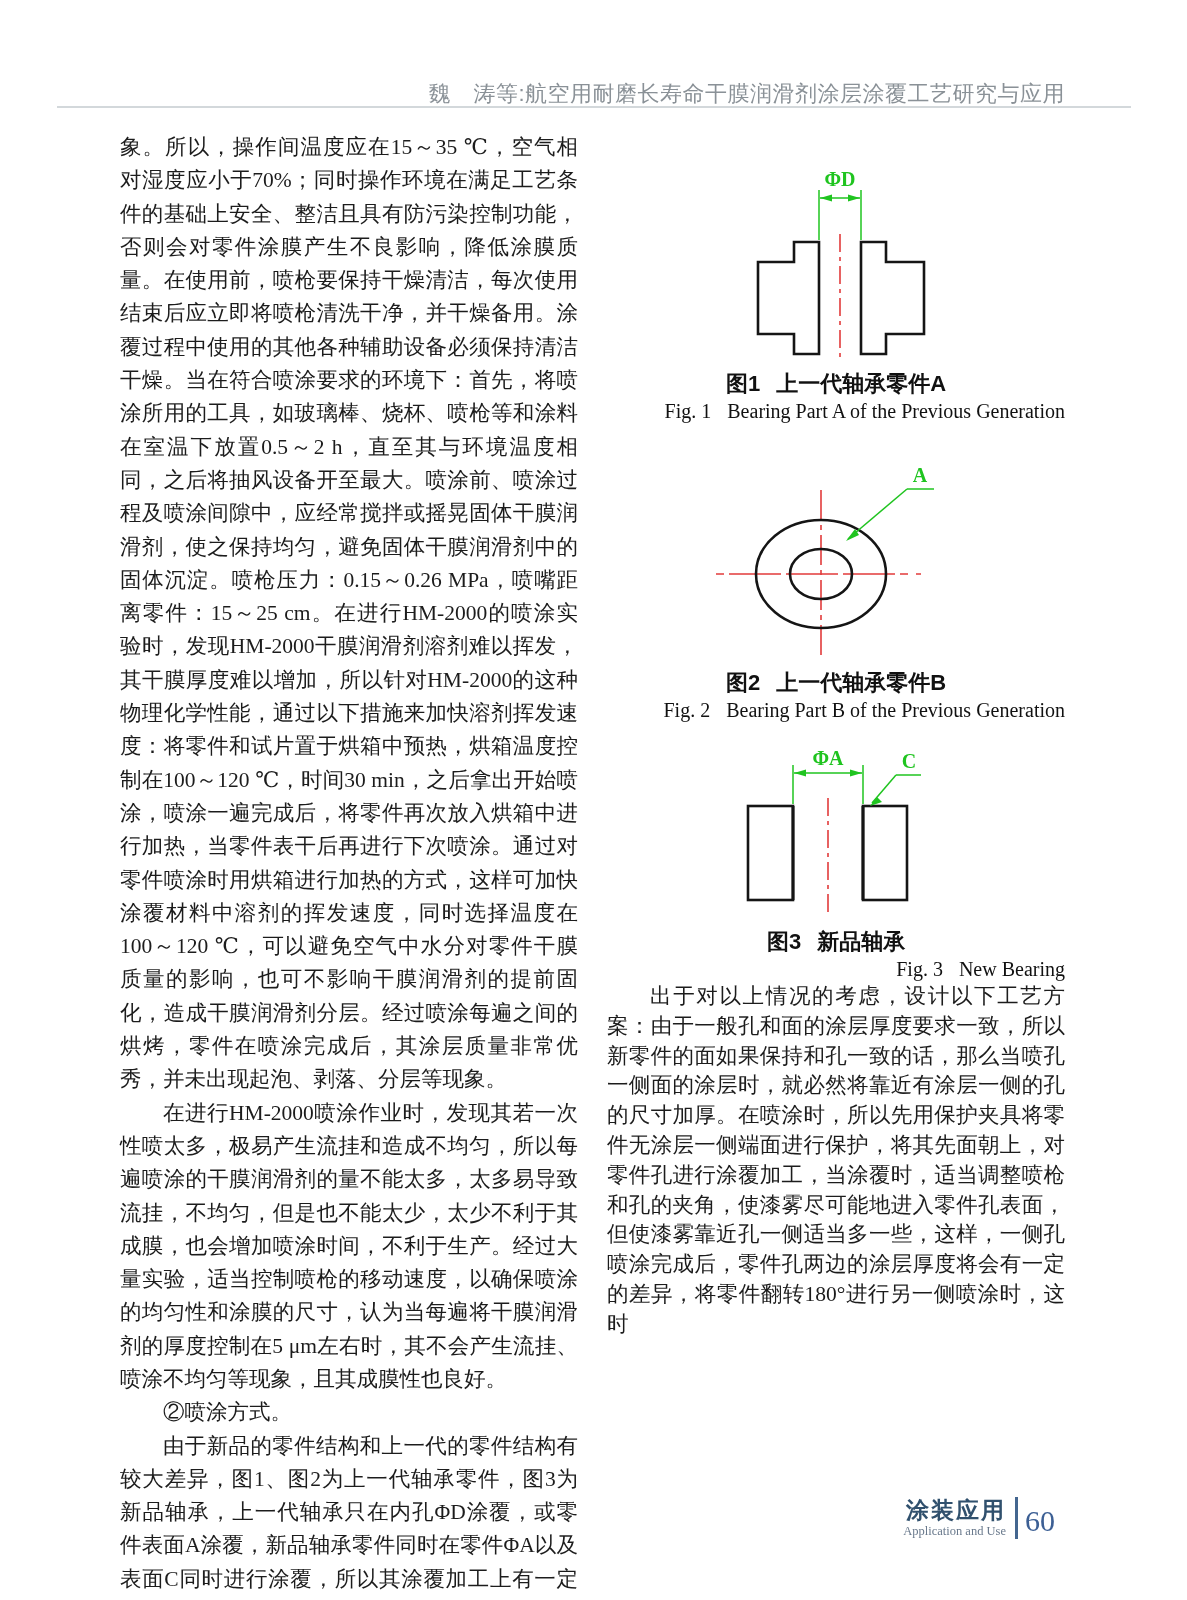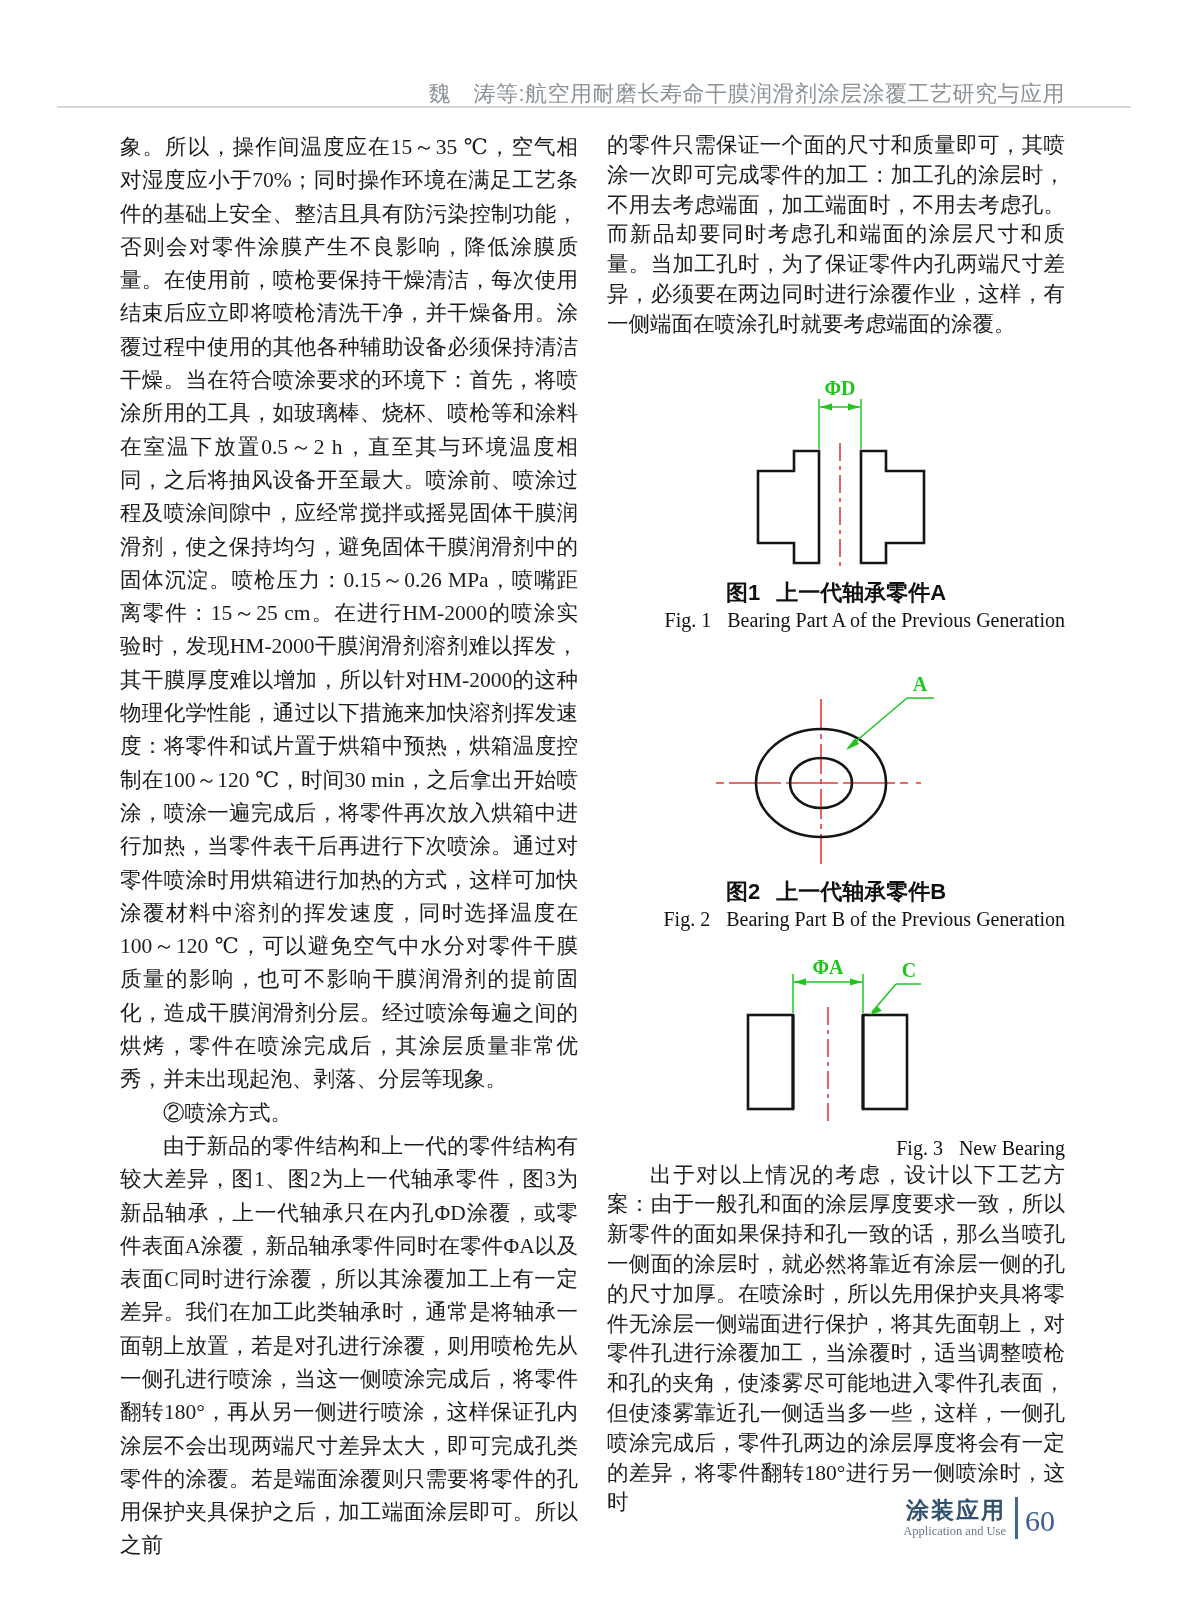--- a/index.html
+++ b/index.html
@@ -71,26 +71,26 @@
   .arr{fill:#1fc41f;stroke:none;}
 </style>
 </head>
 <body>
 
 <div class="running-head">魏　涛等:航空用耐磨长寿命干膜润滑剂涂层涂覆工艺研究与应用</div>
 <div class="header-rule"></div>
 
 <div class="col col-left">
   <p>象。所以，操作间温度应在15～35 ℃，空气相对湿度应小于70%；同时操作环境在满足工艺条件的基础上安全、整洁且具有防污染控制功能，否则会对零件涂膜产生不良影响，降低涂膜质量。在使用前，喷枪要保持干燥清洁，每次使用结束后应立即将喷枪清洗干净，并干燥备用。涂覆过程中使用的其他各种辅助设备必须保持清洁干燥。当在符合喷涂要求的环境下：首先，将喷涂所用的工具，如玻璃棒、烧杯、喷枪等和涂料在室温下放置0.5～2 h，直至其与环境温度相同，之后将抽风设备开至最大。喷涂前、喷涂过程及喷涂间隙中，应经常搅拌或摇晃固体干膜润滑剂，使之保持均匀，避免固体干膜润滑剂中的固体沉淀。喷枪压力：0.15～0.26 MPa，喷嘴距离零件：15～25 cm。在进行HM-2000的喷涂实验时，发现HM-2000干膜润滑剂溶剂难以挥发，其干膜厚度难以增加，所以针对HM-2000的这种物理化学性能，通过以下措施来加快溶剂挥发速度：将零件和试片置于烘箱中预热，烘箱温度控制在100～120 ℃，时间30 min，之后拿出开始喷涂，喷涂一遍完成后，将零件再次放入烘箱中进行加热，当零件表干后再进行下次喷涂。通过对零件喷涂时用烘箱进行加热的方式，这样可加快涂覆材料中溶剂的挥发速度，同时选择温度在100～120 ℃，可以避免空气中水分对零件干膜质量的影响，也可不影响干膜润滑剂的提前固化，造成干膜润滑剂分层。经过喷涂每遍之间的烘烤，零件在喷涂完成后，其涂层质量非常优秀，并未出现起泡、剥落、分层等现象。</p>
+  <p class="indent">在进行HM-2000喷涂作业时，发现其若一次性喷太多，极易产生流挂和造成不均匀，所以每遍喷涂的干膜润滑剂的量不能太多，太多易导致流挂，不均匀，但是也不能太少，太少不利于其成膜，也会增加喷涂时间，不利于生产。经过大量实验，适当控制喷枪的移动速度，以确保喷涂的均匀性和涂膜的尺寸，认为当每遍将干膜润滑剂的厚度控制在5 μm左右时，其不会产生流挂、喷涂不均匀等现象，且其成膜性也良好。</p>
   <p class="indent">②喷涂方式。</p>
   <p class="indent">由于新品的零件结构和上一代的零件结构有较大差异，图1、图2为上一代轴承零件，图3为新品轴承，上一代轴承只在内孔ΦD涂覆，或零件表面A涂覆，新品轴承零件同时在零件ΦA以及表面C同时进行涂覆，所以其涂覆加工上有一定差异。我们在加工此类轴承时，通常是将轴承一面朝上放置，若是对孔进行涂覆，则用喷枪先从一侧孔进行喷涂，当这一侧喷涂完成后，将零件翻转180°，再从另一侧进行喷涂，这样保证孔内涂层不会出现两端尺寸差异太大，即可完成孔类零件的涂覆。若是端面涂覆则只需要将零件的孔用保护夹具保护之后，加工端面涂层即可。所以之前</p>
 </div>
 
 <div class="col col-right">
-  <p>的零件只需保证一个面的尺寸和质量即可，其喷涂一次即可完成零件的加工：加工孔的涂层时，不用去考虑端面，加工端面时，不用去考虑孔。而新品却要同时考虑孔和端面的涂层尺寸和质量。当加工孔时，为了保证零件内孔两端尺寸差异，必须要在两边同时进行涂覆作业，这样，有一侧端面在喷涂孔时就要考虑端面的涂覆。</p>
 
   <figure class="fig1">
     <svg width="457" height="215" viewBox="0 0 457 215">
       <defs>
         <pattern id="hatch1" width="8" height="8" patternUnits="userSpaceOnUse" patternTransform="rotate(-45)">
           <line x1="0" y1="0" x2="8" y2="0" stroke="#5cd8e2" stroke-width="1.4"></line>
         </pattern>
       </defs>
 
       <path d="M150,110 L186,110 L186,90 L211,90 L211,202 L186,202 L186,182 L150,182 Z" fill="url(#hatch1)" class="outline"></path>
@@ -151,20 +151,21 @@
       <polygon points="186,48 198,44.5 198,51.5" class="arr"></polygon>
       <polygon points="254,48 242,44.5 242,51.5" class="arr"></polygon>
       <text x="220" y="40" text-anchor="middle" class="dim-label">ΦA</text>
 
       <line x1="288" y1="50" x2="264" y2="78" class="dim"></line>
       <line x1="288" y1="50" x2="313" y2="50" class="dim"></line>
       <polygon points="262,81 274,77 269,72" class="arr"></polygon>
       <text x="301" y="43" text-anchor="middle" class="dim-label">C</text>
     </svg>
     <figcaption>
+      <div class="cap-zh"><span>图3</span><span class="cap-gap">新品轴承</span></div>
       <div class="cap-en"><span>Fig. 3</span><span class="cap-gap">New Bearing</span></div>
     </figcaption>
   </figure>
 
   <p class="indent para-after-fig">出于对以上情况的考虑，设计以下工艺方案：由于一般孔和面的涂层厚度要求一致，所以新零件的面如果保持和孔一致的话，那么当喷孔一侧面的涂层时，就必然将靠近有涂层一侧的孔的尺寸加厚。在喷涂时，所以先用保护夹具将零件无涂层一侧端面进行保护，将其先面朝上，对零件孔进行涂覆加工，当涂覆时，适当调整喷枪和孔的夹角，使漆雾尽可能地进入零件孔表面，但使漆雾靠近孔一侧适当多一些，这样，一侧孔喷涂完成后，零件孔两边的涂层厚度将会有一定的差异，将零件翻转180°进行另一侧喷涂时，这时</p>
 </div>
 
 <div class="footer">
   <div class="footer-labels">
     <div class="footer-zh">涂装应用</div>

